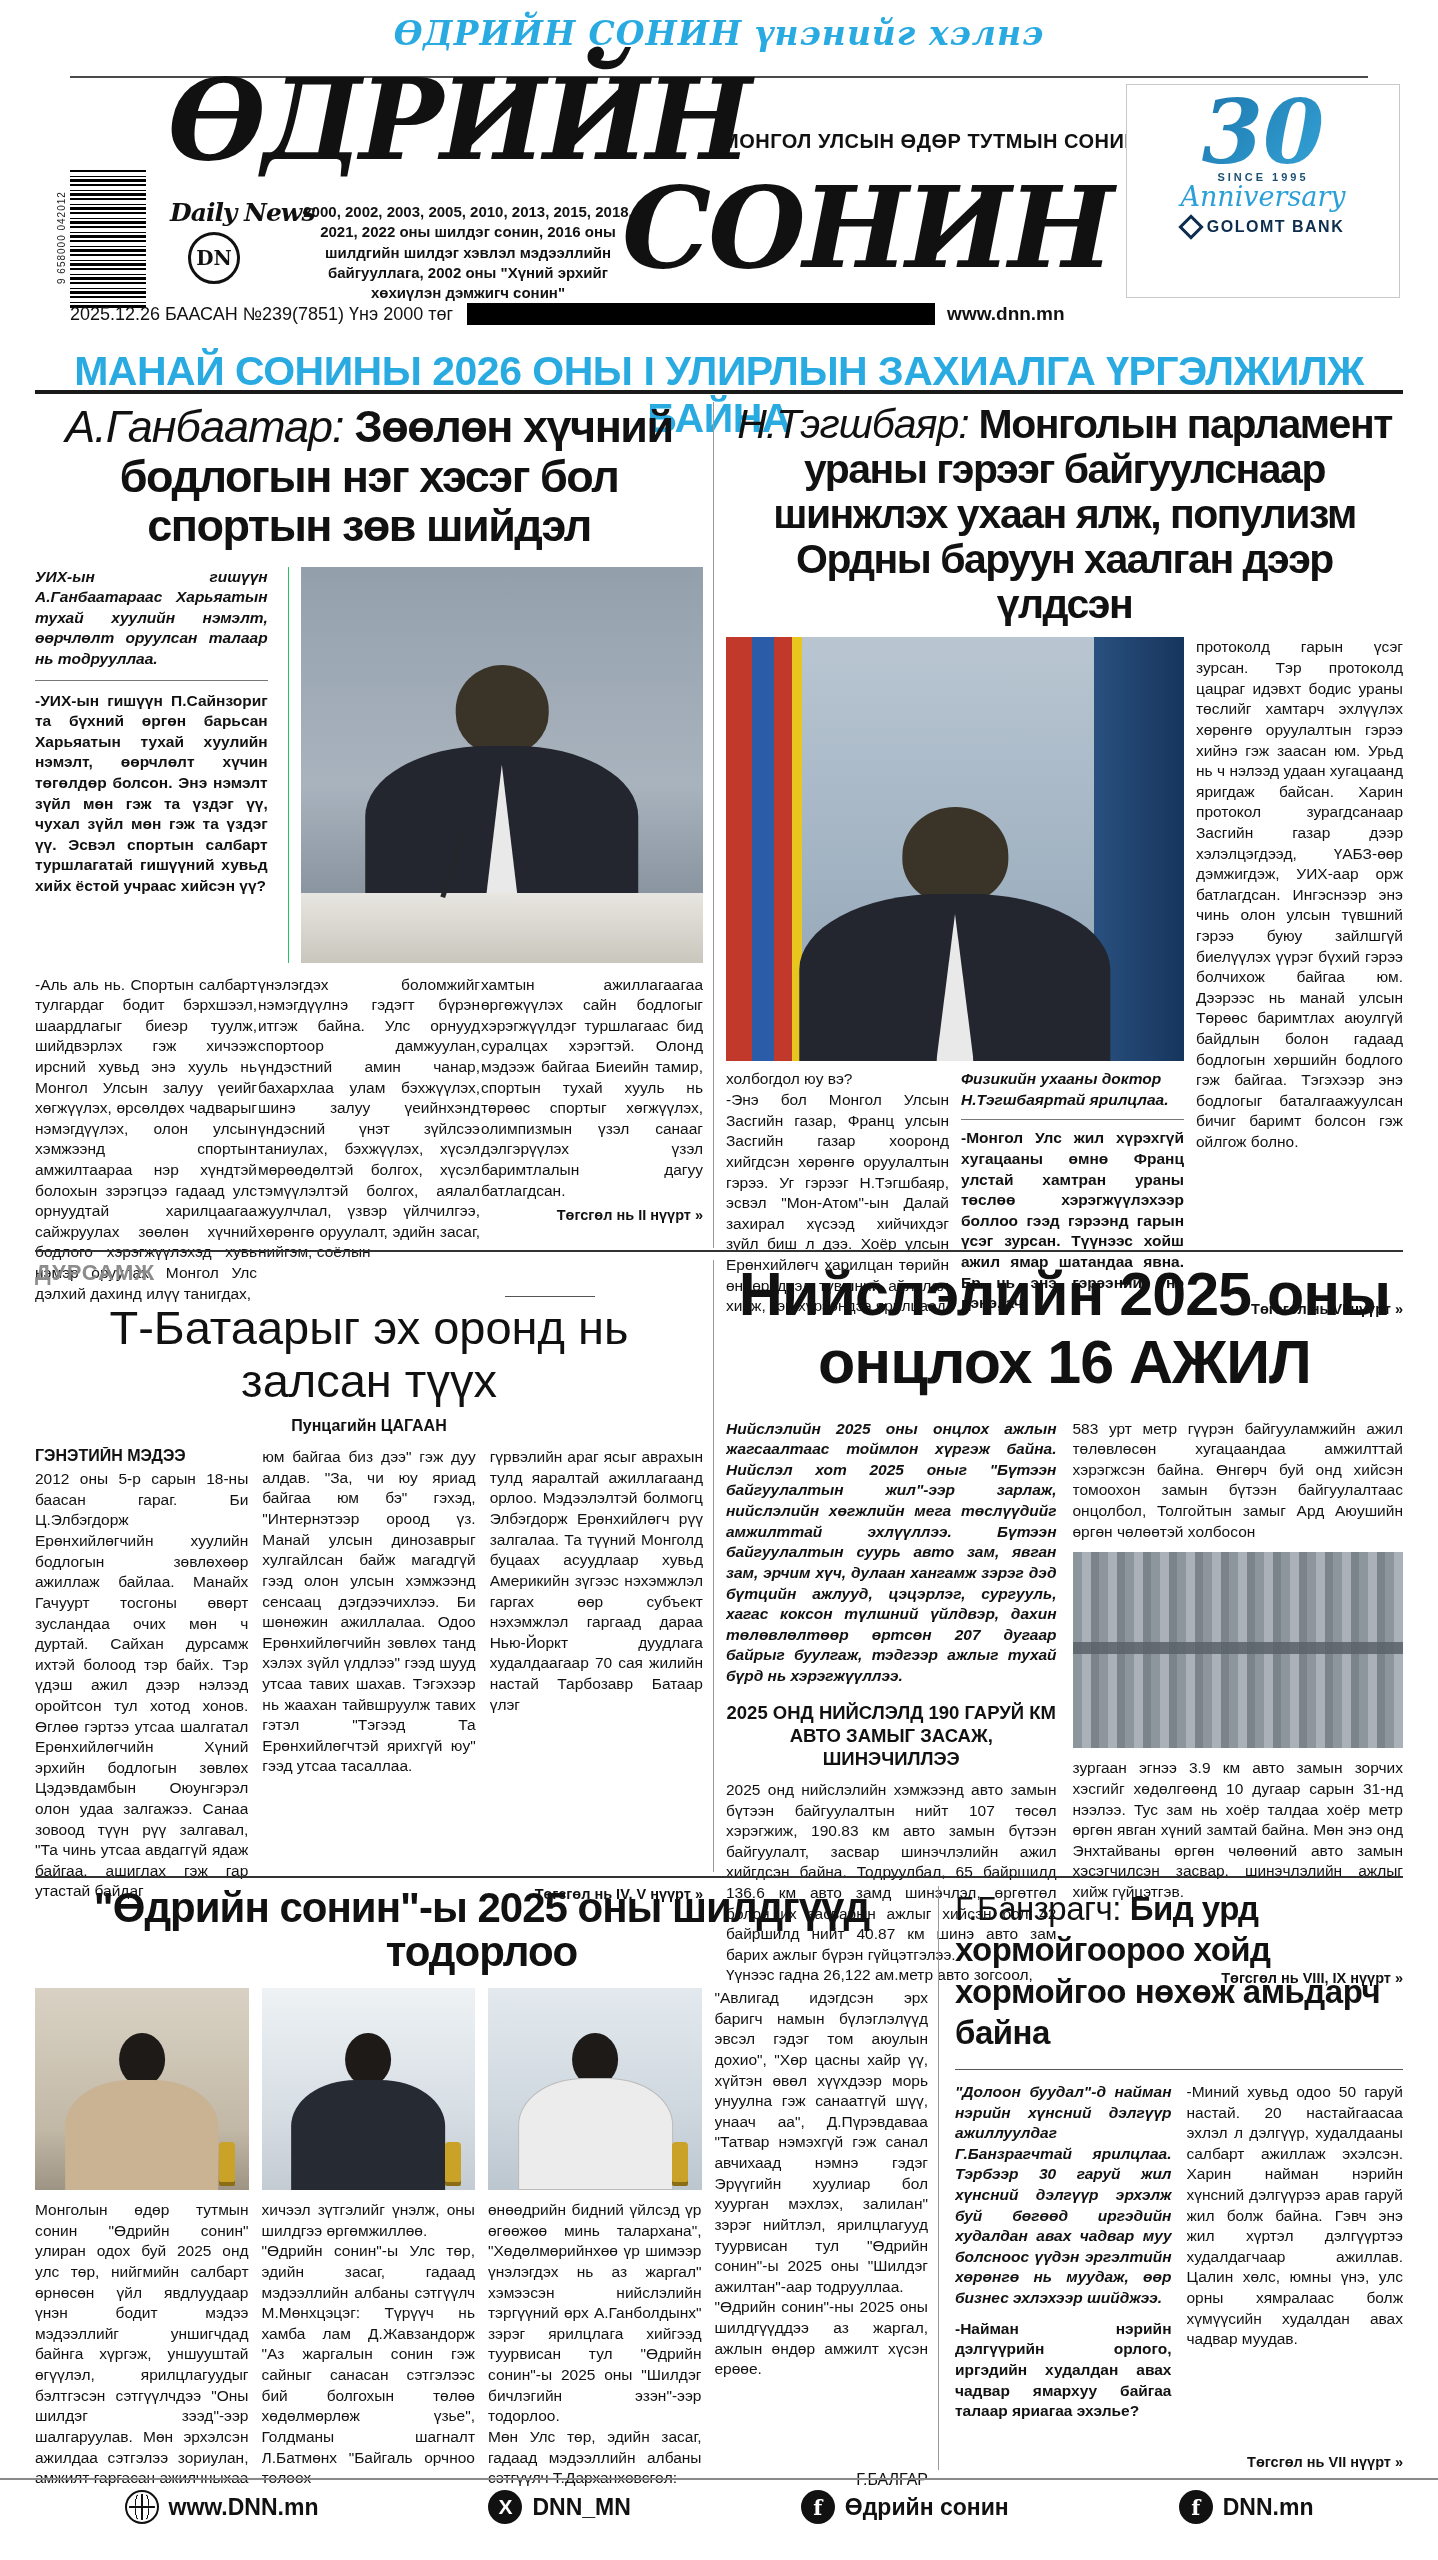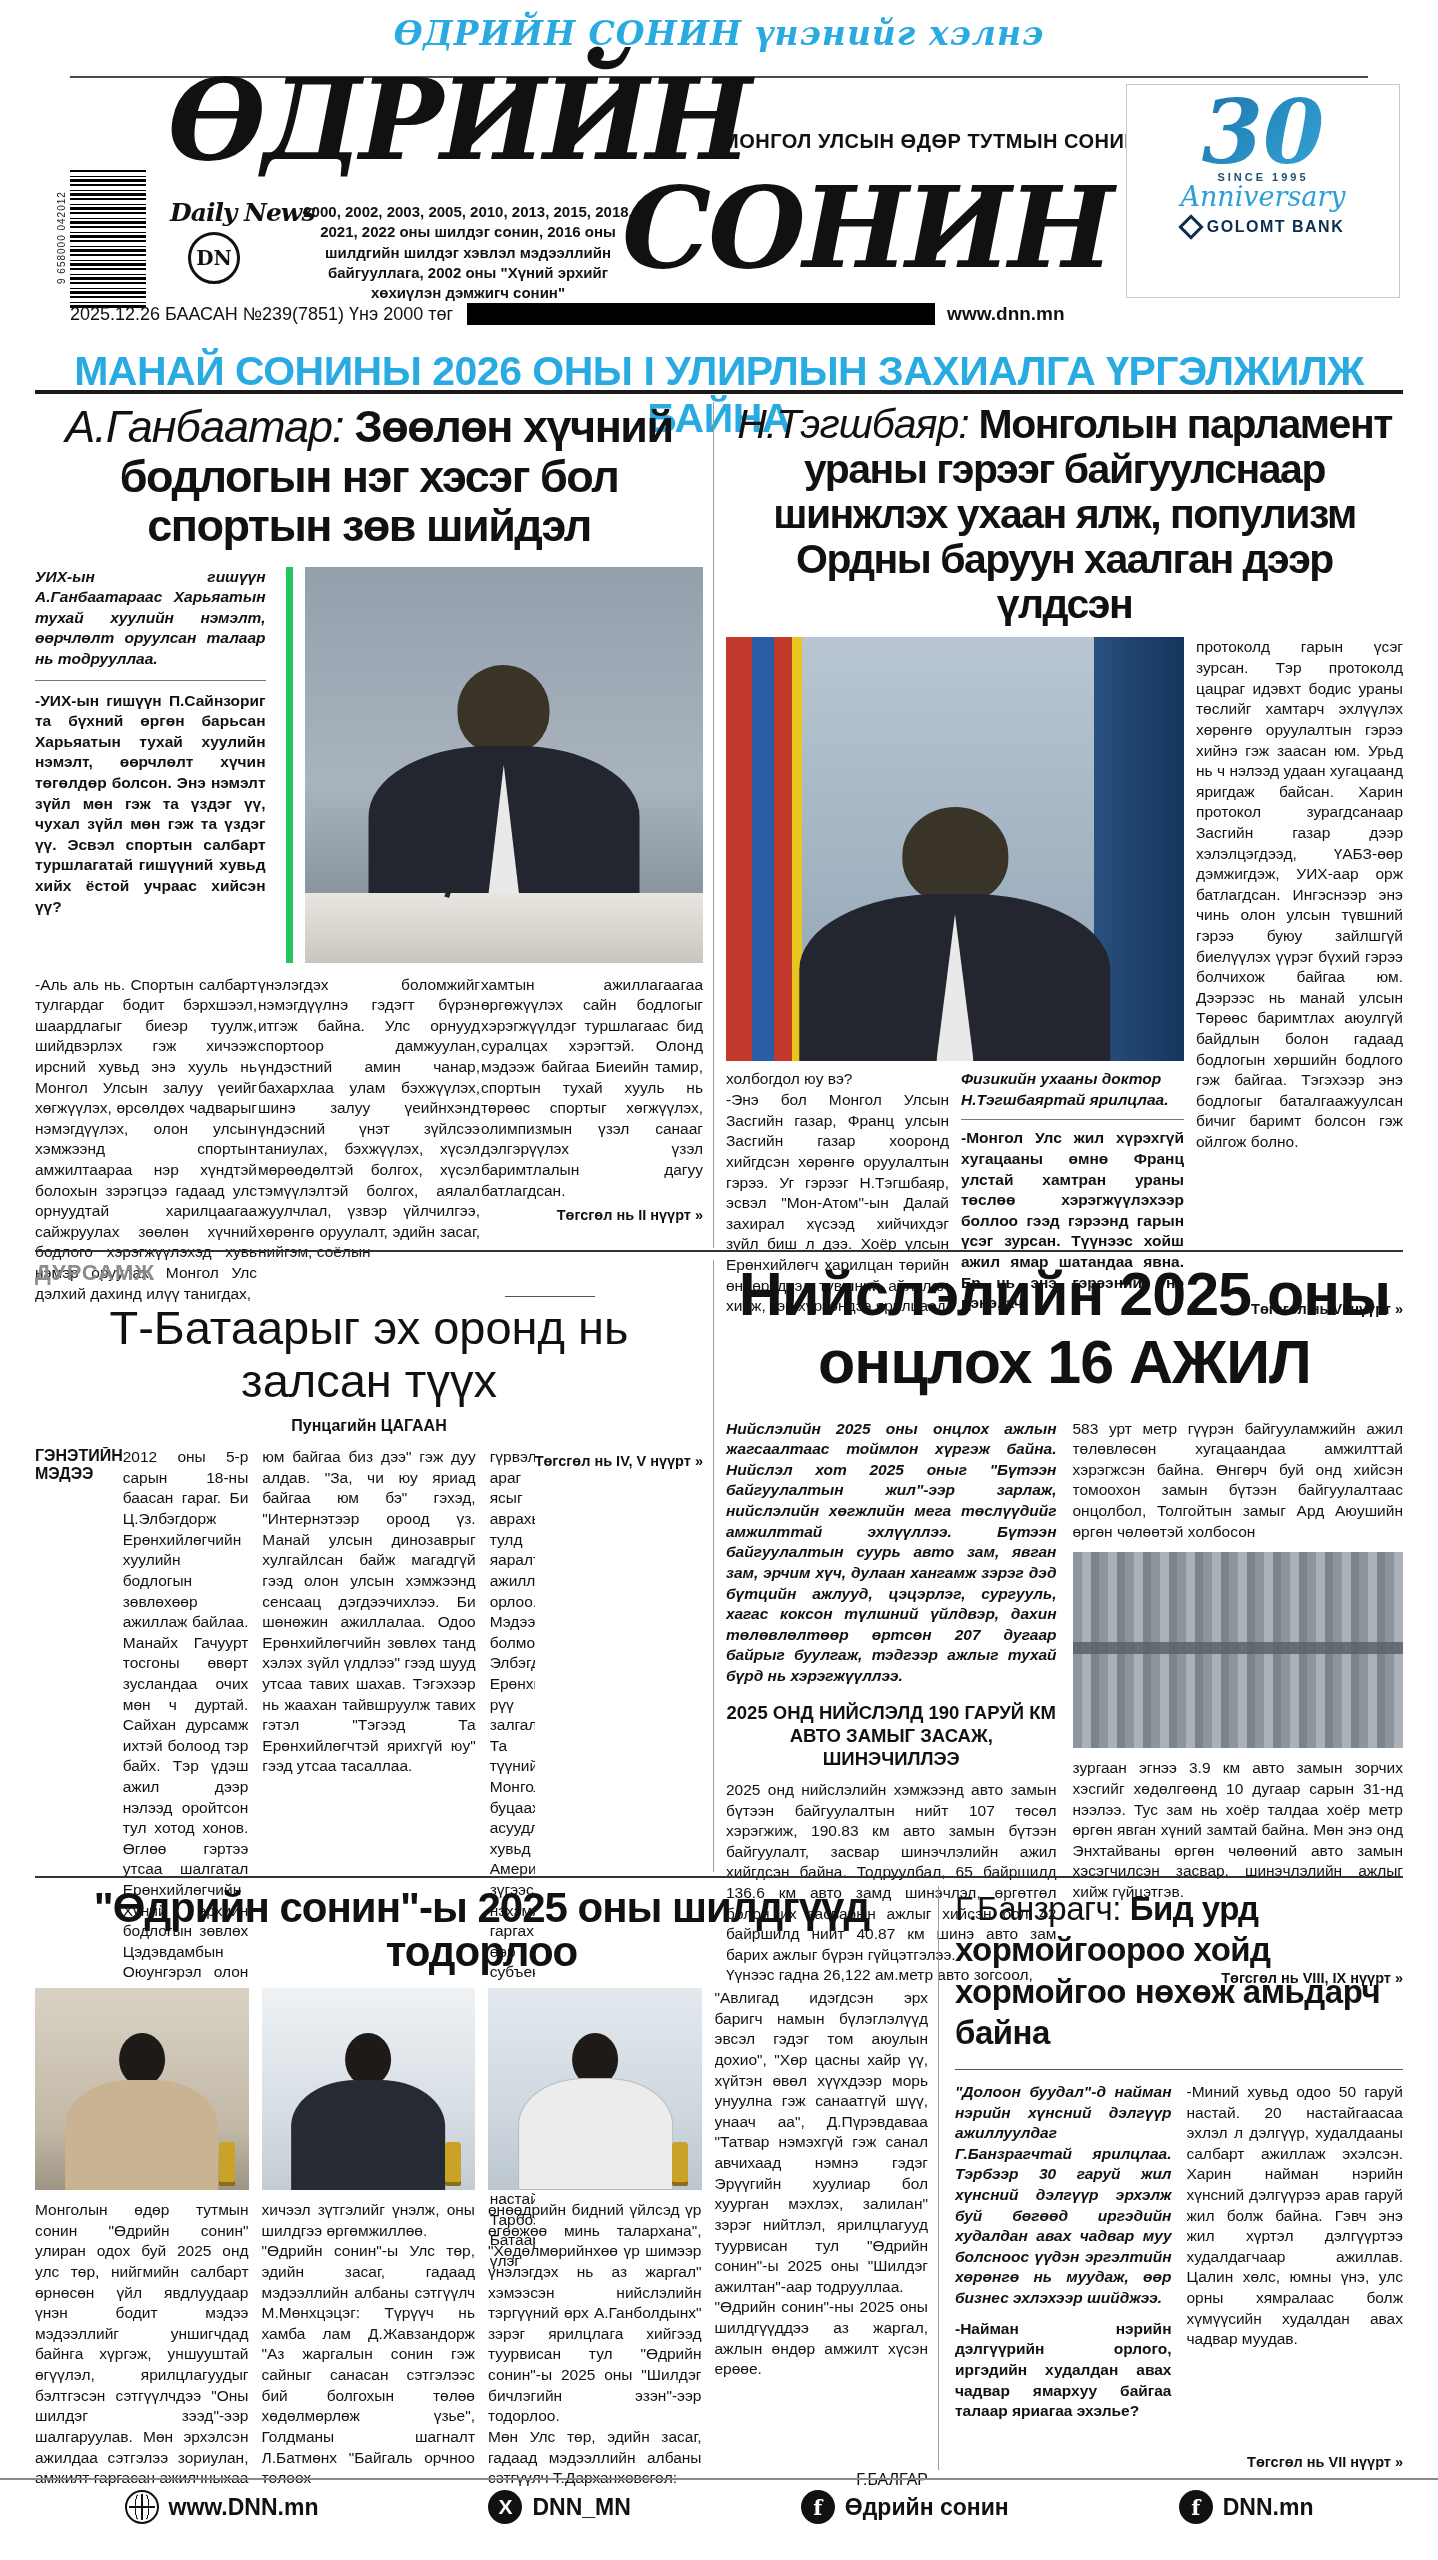--- a/index.html
+++ b/index.html
@@ -63,21 +63,21 @@
 
   
   .top-band{position:absolute;top:402px;left:35px;right:35px;height:846px;display:flex;}
   .art-left{width:668px;display:flex;flex-direction:column;}
   .art-right{flex:1;padding-left:12px;display:flex;flex-direction:column;}
   .band-div{width:1px;background:#9a9a9a;margin-left:10px;}
   .headline{font-weight:bold;font-size:45px;line-height:1.1;text-align:center;letter-spacing:-1.5px;}
   .headline .speaker{font-weight:normal;font-style:italic;letter-spacing:-1px;}
   .hl-right{font-size:41px;}
   .gan-body{display:flex;margin-top:16px;gap:12px;}
-  .gan-leadcol{width:236px;border-right:7px solid #22c55e;padding-right:20px;height:396px;overflow:hidden;}
+  .gan-leadcol{width:236px;border-right:1px solid #22c55e;padding-right:20px;height:396px;overflow:hidden;}
   .gan-lower{display:flex;gap:1px;margin-top:12px;flex:1;}
   .gan-lower .col{flex:1;overflow:hidden;display:flex;flex-direction:column;}
 
   .photo{position:relative;overflow:hidden;background:#9aa7b3;}
   .ph-gan{width:408px;height:396px;background:linear-gradient(180deg,#93a0ac 0%,#a9b3be 55%,#77818d 100%);}
   .ph-gan .desk{position:absolute;bottom:0;left:0;width:100%;height:70px;background:linear-gradient(180deg,#e8e6e0,#c9c6bd);}
   .ph-gan .mic{position:absolute;bottom:64px;left:150px;width:5px;height:70px;background:#23272c;transform:rotate(18deg);}
   .sil{position:absolute;bottom:60px;left:50%;transform:translateX(-50%);width:68%;height:60%;}
   .sil .head{position:absolute;top:0;left:50%;transform:translateX(-50%);width:34%;height:38%;
              border-radius:50% 50% 46% 46%;background:#3a3328;}
@@ -106,21 +106,21 @@
   
   .mid-band{position:absolute;top:1260px;left:35px;right:35px;height:612px;display:flex;}
   .mid-left{width:668px;display:flex;flex-direction:column;}
   .mid-right{flex:1;padding-left:12px;display:flex;flex-direction:column;}
   .dursamj-rule{height:9px;background:#111;width:470px;position:relative;margin-top:6px;}
   .dursamj-rule:after{content:"";position:absolute;left:470px;top:4px;width:90px;border-top:1px solid #555;}
   .dursamj-hl{font-size:47px;font-weight:normal;text-align:center;line-height:1.12;
               letter-spacing:0;margin-top:10px;}
   .byline{text-align:center;font-weight:bold;font-size:16px;margin:10px 0 12px;}
   .dur-cols{display:flex;gap:14px;flex:1;}
-  .dur-cols .col{flex:1;overflow:hidden;display:flex;}
+  .dur-cols .col{flex:1;overflow:hidden;display:flex;flex-direction:column;}
   .subhead-sm{font-weight:bold;font-size:16px;margin-bottom:4px;}
 
   .nii-hl{font-weight:bold;font-size:61px;line-height:1.12;text-align:center;letter-spacing:-1px;}
   .nii-cols{display:flex;gap:16px;margin-top:22px;flex:1;}
   .nii-col{flex:1;overflow:hidden;display:flex;flex-direction:column;}
   .nii-subhead{font-weight:bold;font-size:18.5px;text-align:center;line-height:1.25;margin:14px 0 10px;}
   .ph-city{width:100%;height:196px;margin:10px 0;
            background:
              linear-gradient(180deg,rgba(0,0,0,0) 0 46%,rgba(90,98,106,.85) 46% 52%,rgba(0,0,0,0) 52%),
              repeating-linear-gradient(90deg,#8d959d 0 9px,#aab1b8 9px 18px,#7b838b 18px 26px),

